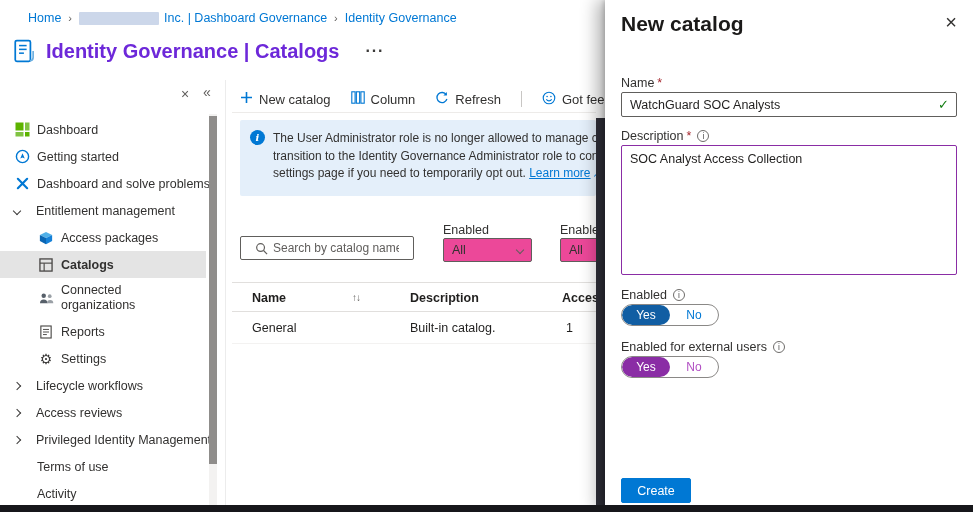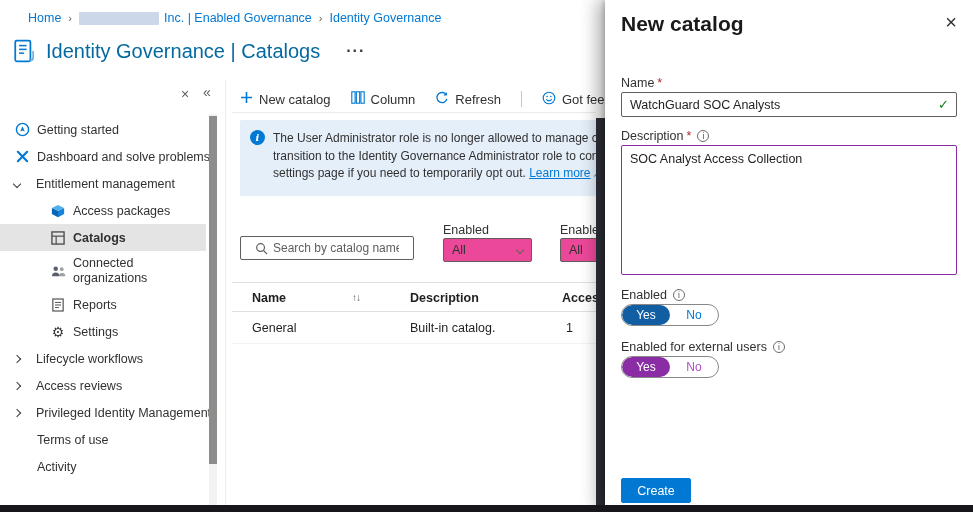--- a/index.html
+++ b/index.html
@@ -19,29 +19,29 @@
 
   
   .crumbs{position:absolute;left:28px;top:0;height:36px;display:flex;align-items:center;font-size:12.5px}
   .crumb{color:var(--accent-blue);cursor:pointer;white-space:nowrap}
   .crumb-sep{color:#605e5c;margin:0 7px;font-size:11px}
   .redacted{width:80px;height:13px;background:#ccd7ea;border-radius:1px;margin-right:5px}
 
   
   .page-head{position:absolute;left:12px;top:38px;display:flex;align-items:center}
   .head-icon{margin-right:8px;display:flex}
-  .page-title{font-size:20px;font-weight:normal;color:#0369a1;white-space:nowrap}
+  .page-title{font-size:20px;font-weight:bold;color:#6d28d9;white-space:nowrap}
   .more-btn{margin-left:26px;font-size:16px;font-weight:bold;color:#3b3a39;letter-spacing:1px;cursor:pointer}
 
   
   .menu-close{position:absolute;left:181px;top:86px;font-size:14px;color:#605e5c;cursor:pointer}
   .menu-collapse{position:absolute;left:203px;top:84px;font-size:14px;color:#605e5c;cursor:pointer}
   .nav{position:absolute;left:0;top:116px;width:206px}
   .nav-item{display:flex;align-items:center;min-height:27px;font-size:12.5px;cursor:pointer;padding-left:14px;color:#323130}
-  .nav-item.sub{padding-left:50px}
+  .nav-item.sub{padding-left:38px}
   .nav-item.leaf{padding-left:37px}
   .nav-item.tall{min-height:40px}
   .nav-item.selected{background:var(--selected-nav-bg);font-weight:bold}
   .nav-label{white-space:nowrap}
   .nav-label.wrap{white-space:normal;max-width:104px;line-height:15px}
   .nav-icon{width:16px;margin-right:7px;display:inline-flex;justify-content:center;align-items:center;flex:none}
   .nav-chev{width:14px;margin-right:8px;flex:none;display:inline-flex;align-items:center}
   .chev{display:inline-block;width:6px;height:6px;border-right:1.4px solid #3b3a39;border-bottom:1.4px solid #3b3a39}
   .chev.down{transform:rotate(45deg)}
   .chev.right{transform:rotate(-45deg)}
@@ -115,21 +115,21 @@
 
   .bottom-bar{position:absolute;left:0;top:505px;width:973px;height:7px;background:#17171b;z-index:30}
 </style>
 </head>
 <body>
 
 <div class="crumbs">
   <span class="crumb">Home</span>
   <span class="crumb-sep">›</span>
   <span class="redacted"></span>
-  <span class="crumb">Inc. | Enabled Governance</span>
+  <span class="crumb">Inc. | Dashboard Governance</span>
   <span class="crumb-sep">›</span>
   <span class="crumb">Identity Governance</span>
 </div>
 
 <div class="page-head">
   <span class="head-icon">
     <svg width="26" height="26" viewBox="0 0 24 24">
       <rect x="3" y="2.5" width="14" height="19" rx="1.5" fill="none" stroke="#0078d4" stroke-width="1.6"></rect>
       <line x1="6.5" y1="7" x2="13.5" y2="7" stroke="#0078d4" stroke-width="1.4"></line>
       <line x1="6.5" y1="10.5" x2="13.5" y2="10.5" stroke="#0078d4" stroke-width="1.4"></line>
@@ -140,20 +140,31 @@
   <h1 class="page-title">Identity Governance | Catalogs</h1>
   <span class="more-btn">···</span>
 </div>
 
 <span class="menu-close">×</span>
 <span class="menu-collapse">«</span>
 
 <nav class="nav">
   <div class="nav-item top">
     <span class="nav-icon">
+      <svg width="15" height="15" viewBox="0 0 15 15">
+          <rect x="0.5" y="0.5" width="8" height="8" fill="#5db300"></rect>
+          <rect x="10" y="0.5" width="4.5" height="8" fill="#80c342"></rect>
+          <rect x="0.5" y="10" width="8" height="4.5" fill="#80c342"></rect>
+          <rect x="10" y="10" width="4.5" height="4.5" fill="#5db300"></rect>
+        </svg>
+    </span>
+    <span class="nav-label">Dashboard</span>
+  </div>
+  <div class="nav-item top">
+    <span class="nav-icon">
       <svg width="15" height="15" viewBox="0 0 16 16">
           <circle cx="8" cy="8" r="6.5" fill="none" stroke="#0078d4" stroke-width="1.5"></circle>
           <path d="M8 4.5 L10.4 10.2 L8 9 L5.6 10.2 Z" fill="#0078d4"></path>
         </svg>
     </span>
     <span class="nav-label">Getting started</span>
   </div>
   <div class="nav-item top">
     <span class="nav-icon">
       <svg width="13" height="13" viewBox="0 0 14 14">

